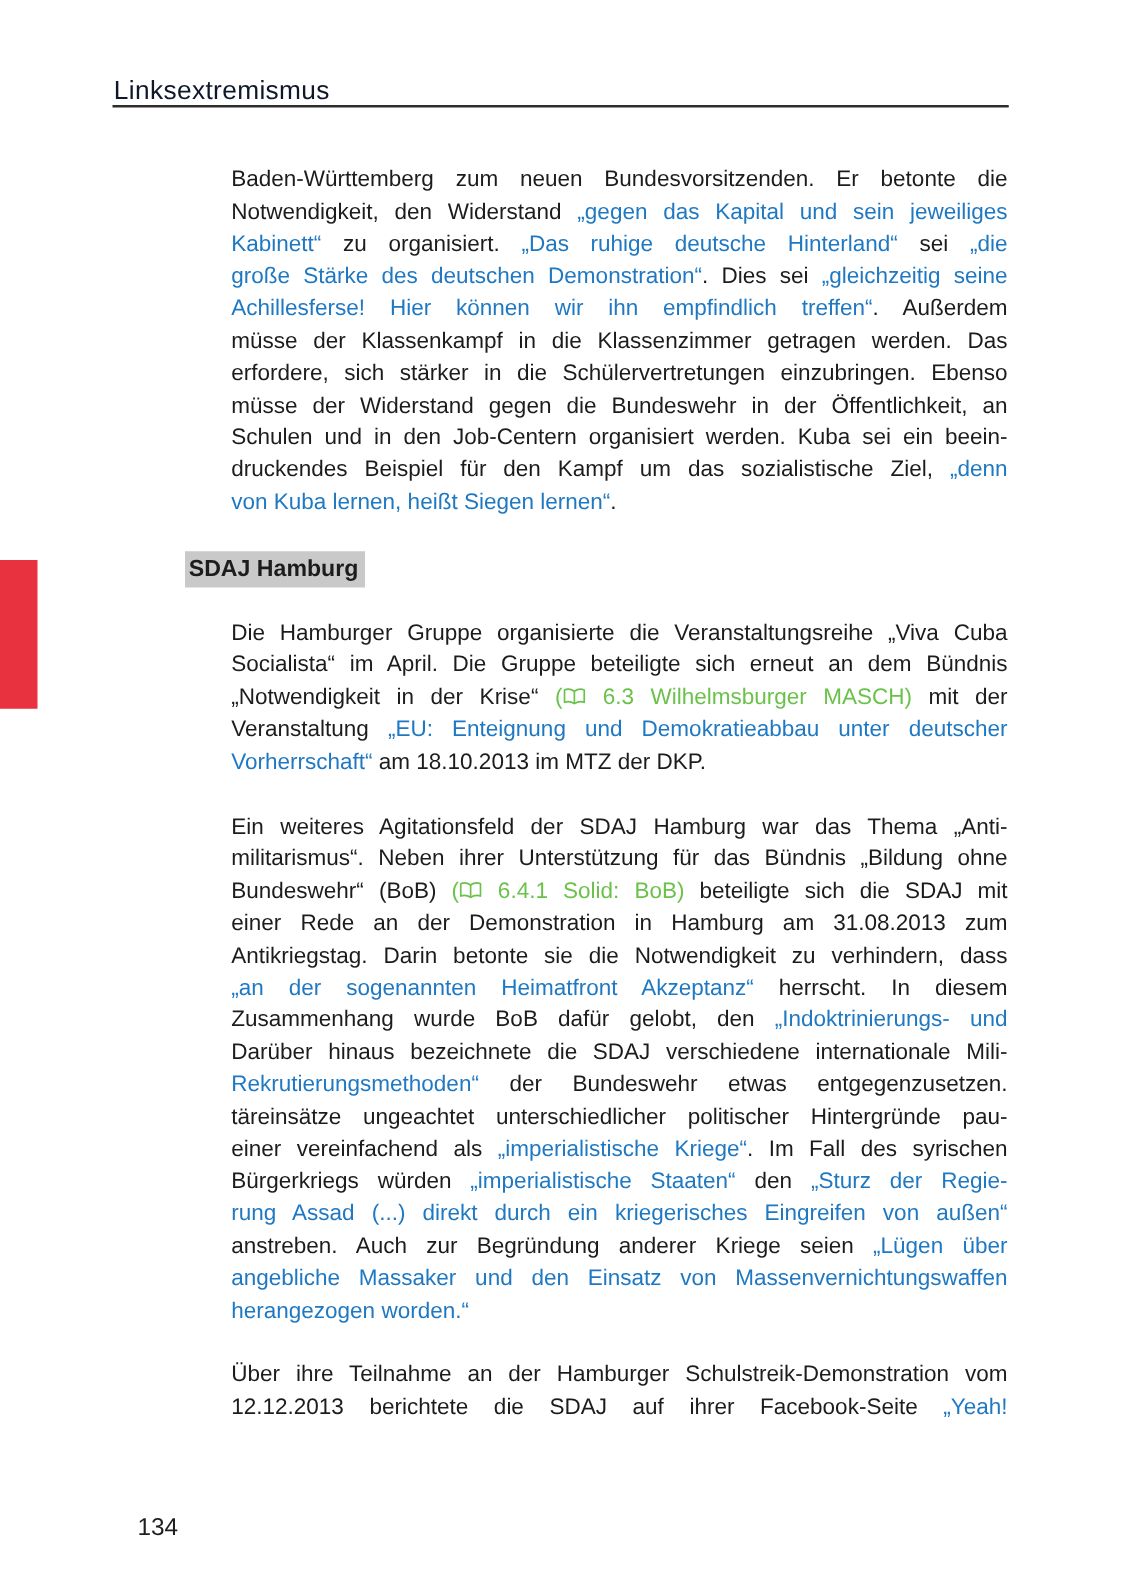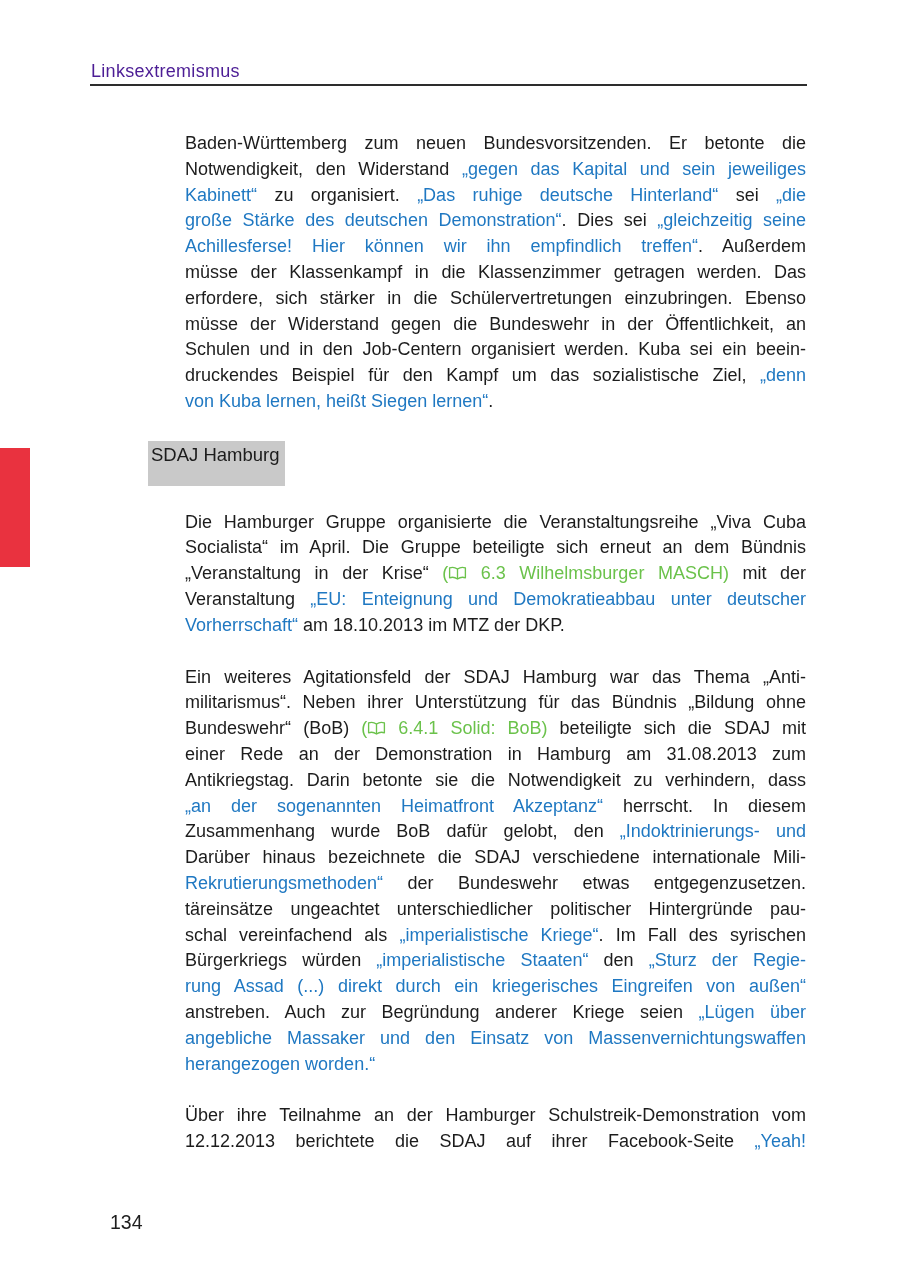--- a/index.html
+++ b/index.html
@@ -7,21 +7,21 @@
     width: 900px; height: 1276px;
     background: #ffffff;
     font-family: "Liberation Sans", sans-serif;
     position: relative;
     overflow: hidden;
   }
   .page { position: absolute; inset: 0; background: #ffffff; }
 
   .header-title {
     position: absolute; left: 91px; top: 61px;
-    font-size: 18px; color: #4c1d95; letter-spacing: 0.3px;
+    font-size: 21px; color: #0f172a; letter-spacing: 0.3px;
   }
   .header-rule {
     position: absolute; left: 90px; top: 84px;
     width: 717px; height: 2px; background: #2d2d2d;
   }
 
   .red-marker {
     position: absolute; left: 0; top: 448px;
     width: 30px; height: 119px;
     background: var(--marker-red, #e9323f);
@@ -41,23 +41,23 @@
   }
   .line.last { text-align-last: left; }
 
   .run-n { color: var(--text-color, #1c1c1c); }
   .run-b { color: var(--quote-blue, #1f78c2); }
   .run-g { color: var(--reference-green, #6bc24b); }
 
   .heading-block { margin: 0 0 24px 0; line-height: 25.8px; }
   .heading-hl {
     display: inline-block;
-    font-weight: normal; font-size: 18.5px;
+    font-weight: bold; font-size: 18.5px;
     background: var(--heading-highlight, #c9c9c9);
-    padding: 1px 5px 18px 3px;
+    padding: 1px 5px 2px 3px;
     margin-left: -3px;
   }
 
   .ref-icon svg { vertical-align: -2px; }
 
   .page-number {
     position: absolute; left: 62px; top: 1211px;
     font-size: 19.5px; color: #1e1e1e; margin-left: 48px;
   }
 </style>
@@ -82,42 +82,42 @@
         <div class="line"><span class="run-n">erfordere, sich stärker in die Schülervertretungen einzubringen. Ebenso</span></div>
         <div class="line"><span class="run-n">müsse der Widerstand gegen die Bundeswehr in der Öffentlichkeit, an</span></div>
         <div class="line"><span class="run-n">Schulen und in den Job-Centern organisiert werden. Kuba sei ein beein-</span></div>
         <div class="line"><span class="run-n">druckendes Beispiel für den Kampf um das sozialistische Ziel, </span><span class="run-b">„denn</span></div>
         <div class="line last"><span class="run-b">von Kuba lernen, heißt Siegen lernen“</span><span class="run-n">.</span></div>
       </div>
       <div class="heading-block"><span class="heading-hl">SDAJ Hamburg</span></div>
       <div class="para">
         <div class="line"><span class="run-n">Die Hamburger Gruppe organisierte die Veranstaltungsreihe „Viva Cuba</span></div>
         <div class="line"><span class="run-n">Socialista“ im April. Die Gruppe beteiligte sich erneut an dem Bündnis</span></div>
-        <div class="line"><span class="run-n">„Veranstaltung in der Krise“ </span><span class="run-g">(</span><span class="run-g ref-icon"><svg width="19" height="15" viewBox="0 0 24 19" xmlns="http://www.w3.org/2000/svg">
+        <div class="line"><span class="run-n">„Notwendigkeit in der Krise“ </span><span class="run-g">(</span><span class="run-g ref-icon"><svg width="19" height="15" viewBox="0 0 24 19" xmlns="http://www.w3.org/2000/svg">
     <path d="M2 2.5 C5 1.2 9 1.7 12 3.8 C15 1.7 19 1.2 22 2.5 L22 15 C19 13.8 15 14.3 12 16.4 C9 14.3 5 13.8 2 15 Z" fill="none" stroke="currentColor" stroke-width="1.7" stroke-linejoin="round"></path>
     <path d="M12 3.8 L12 16.4" fill="none" stroke="currentColor" stroke-width="1.7"></path>
   </svg></span><span class="run-g"> 6.3 Wilhelmsburger MASCH)</span><span class="run-n"> mit der</span></div>
         <div class="line"><span class="run-n">Veranstaltung </span><span class="run-b">„EU: Enteignung und Demokratieabbau unter deutscher</span></div>
         <div class="line last"><span class="run-b">Vorherrschaft“</span><span class="run-n"> am 18.10.2013 im MTZ der DKP.</span></div>
       </div>
       <div class="para">
         <div class="line"><span class="run-n">Ein weiteres Agitationsfeld der SDAJ Hamburg war das Thema „Anti-</span></div>
         <div class="line"><span class="run-n">militarismus“. Neben ihrer Unterstützung für das Bündnis „Bildung ohne</span></div>
         <div class="line"><span class="run-n">Bundeswehr“ (BoB) </span><span class="run-g">(</span><span class="run-g ref-icon"><svg width="19" height="15" viewBox="0 0 24 19" xmlns="http://www.w3.org/2000/svg">
     <path d="M2 2.5 C5 1.2 9 1.7 12 3.8 C15 1.7 19 1.2 22 2.5 L22 15 C19 13.8 15 14.3 12 16.4 C9 14.3 5 13.8 2 15 Z" fill="none" stroke="currentColor" stroke-width="1.7" stroke-linejoin="round"></path>
     <path d="M12 3.8 L12 16.4" fill="none" stroke="currentColor" stroke-width="1.7"></path>
   </svg></span><span class="run-g"> 6.4.1 Solid: BoB)</span><span class="run-n"> beteiligte sich die SDAJ mit</span></div>
         <div class="line"><span class="run-n">einer Rede an der Demonstration in Hamburg am 31.08.2013 zum</span></div>
         <div class="line"><span class="run-n">Antikriegstag. Darin betonte sie die Notwendigkeit zu verhindern, dass</span></div>
         <div class="line"><span class="run-b">„an der sogenannten Heimatfront Akzeptanz“</span><span class="run-n"> herrscht. In diesem</span></div>
         <div class="line"><span class="run-n">Zusammenhang wurde BoB dafür gelobt, den </span><span class="run-b">„Indoktrinierungs- und</span></div>
         <div class="line"><span class="run-n">Darüber hinaus bezeichnete die SDAJ verschiedene internationale Mili-</span></div>
         <div class="line"><span class="run-b">Rekrutierungsmethoden“</span><span class="run-n"> der Bundeswehr etwas entgegenzusetzen.</span></div>
         <div class="line"><span class="run-n">täreinsätze ungeachtet unterschiedlicher politischer Hintergründe pau-</span></div>
-        <div class="line"><span class="run-n">schal vereinfachend als </span><span class="run-b">„imperialistische Kriege“</span><span class="run-n">. Im Fall des syrischen</span></div>
+        <div class="line"><span class="run-n">einer vereinfachend als </span><span class="run-b">„imperialistische Kriege“</span><span class="run-n">. Im Fall des syrischen</span></div>
         <div class="line"><span class="run-n">Bürgerkriegs würden </span><span class="run-b">„imperialistische Staaten“</span><span class="run-n"> den </span><span class="run-b">„Sturz der Regie-</span></div>
         <div class="line"><span class="run-b">rung Assad (...) direkt durch ein kriegerisches Eingreifen von außen“</span></div>
         <div class="line"><span class="run-n">anstreben. Auch zur Begründung anderer Kriege seien </span><span class="run-b">„Lügen über</span></div>
         <div class="line"><span class="run-b">angebliche Massaker und den Einsatz von Massenvernichtungswaffen</span></div>
         <div class="line last"><span class="run-b">herangezogen worden.“</span></div>
       </div>
       <div class="para">
         <div class="line"><span class="run-n">Über ihre Teilnahme an der Hamburger Schulstreik-Demonstration vom</span></div>
         <div class="line"><span class="run-n">12.12.2013 berichtete die SDAJ auf ihrer Facebook-Seite </span><span class="run-b">„Yeah!</span></div>
       </div>

